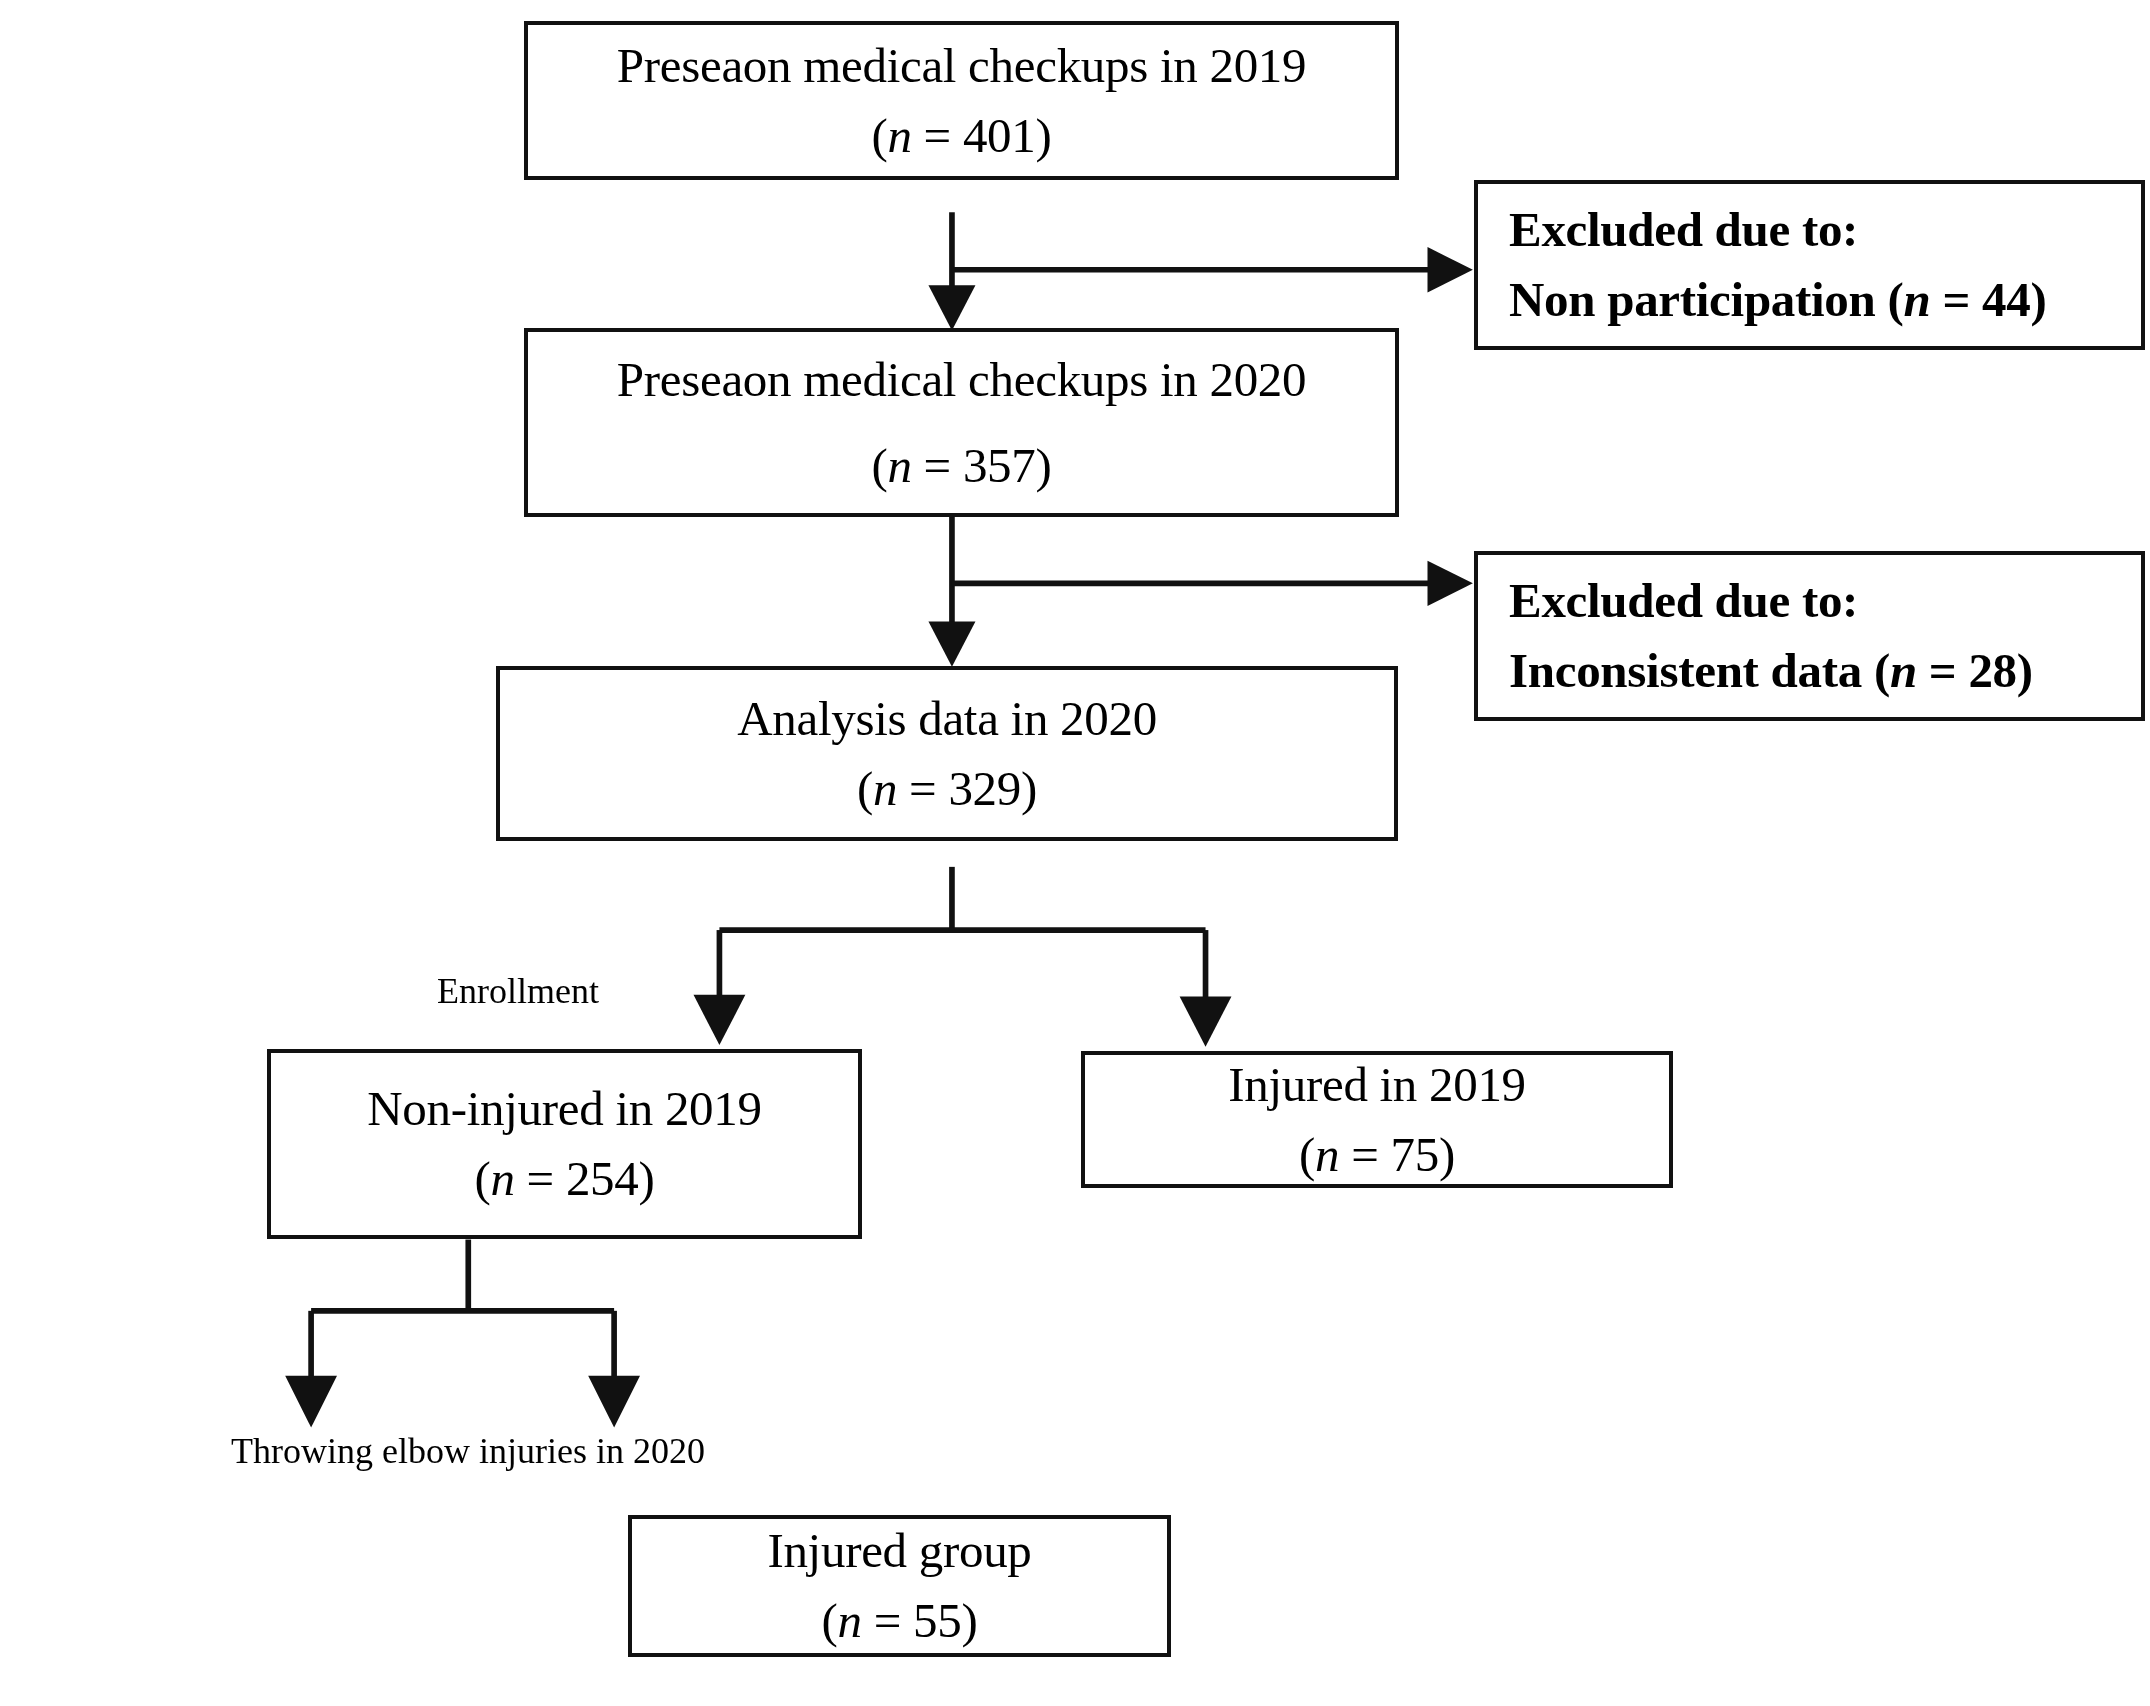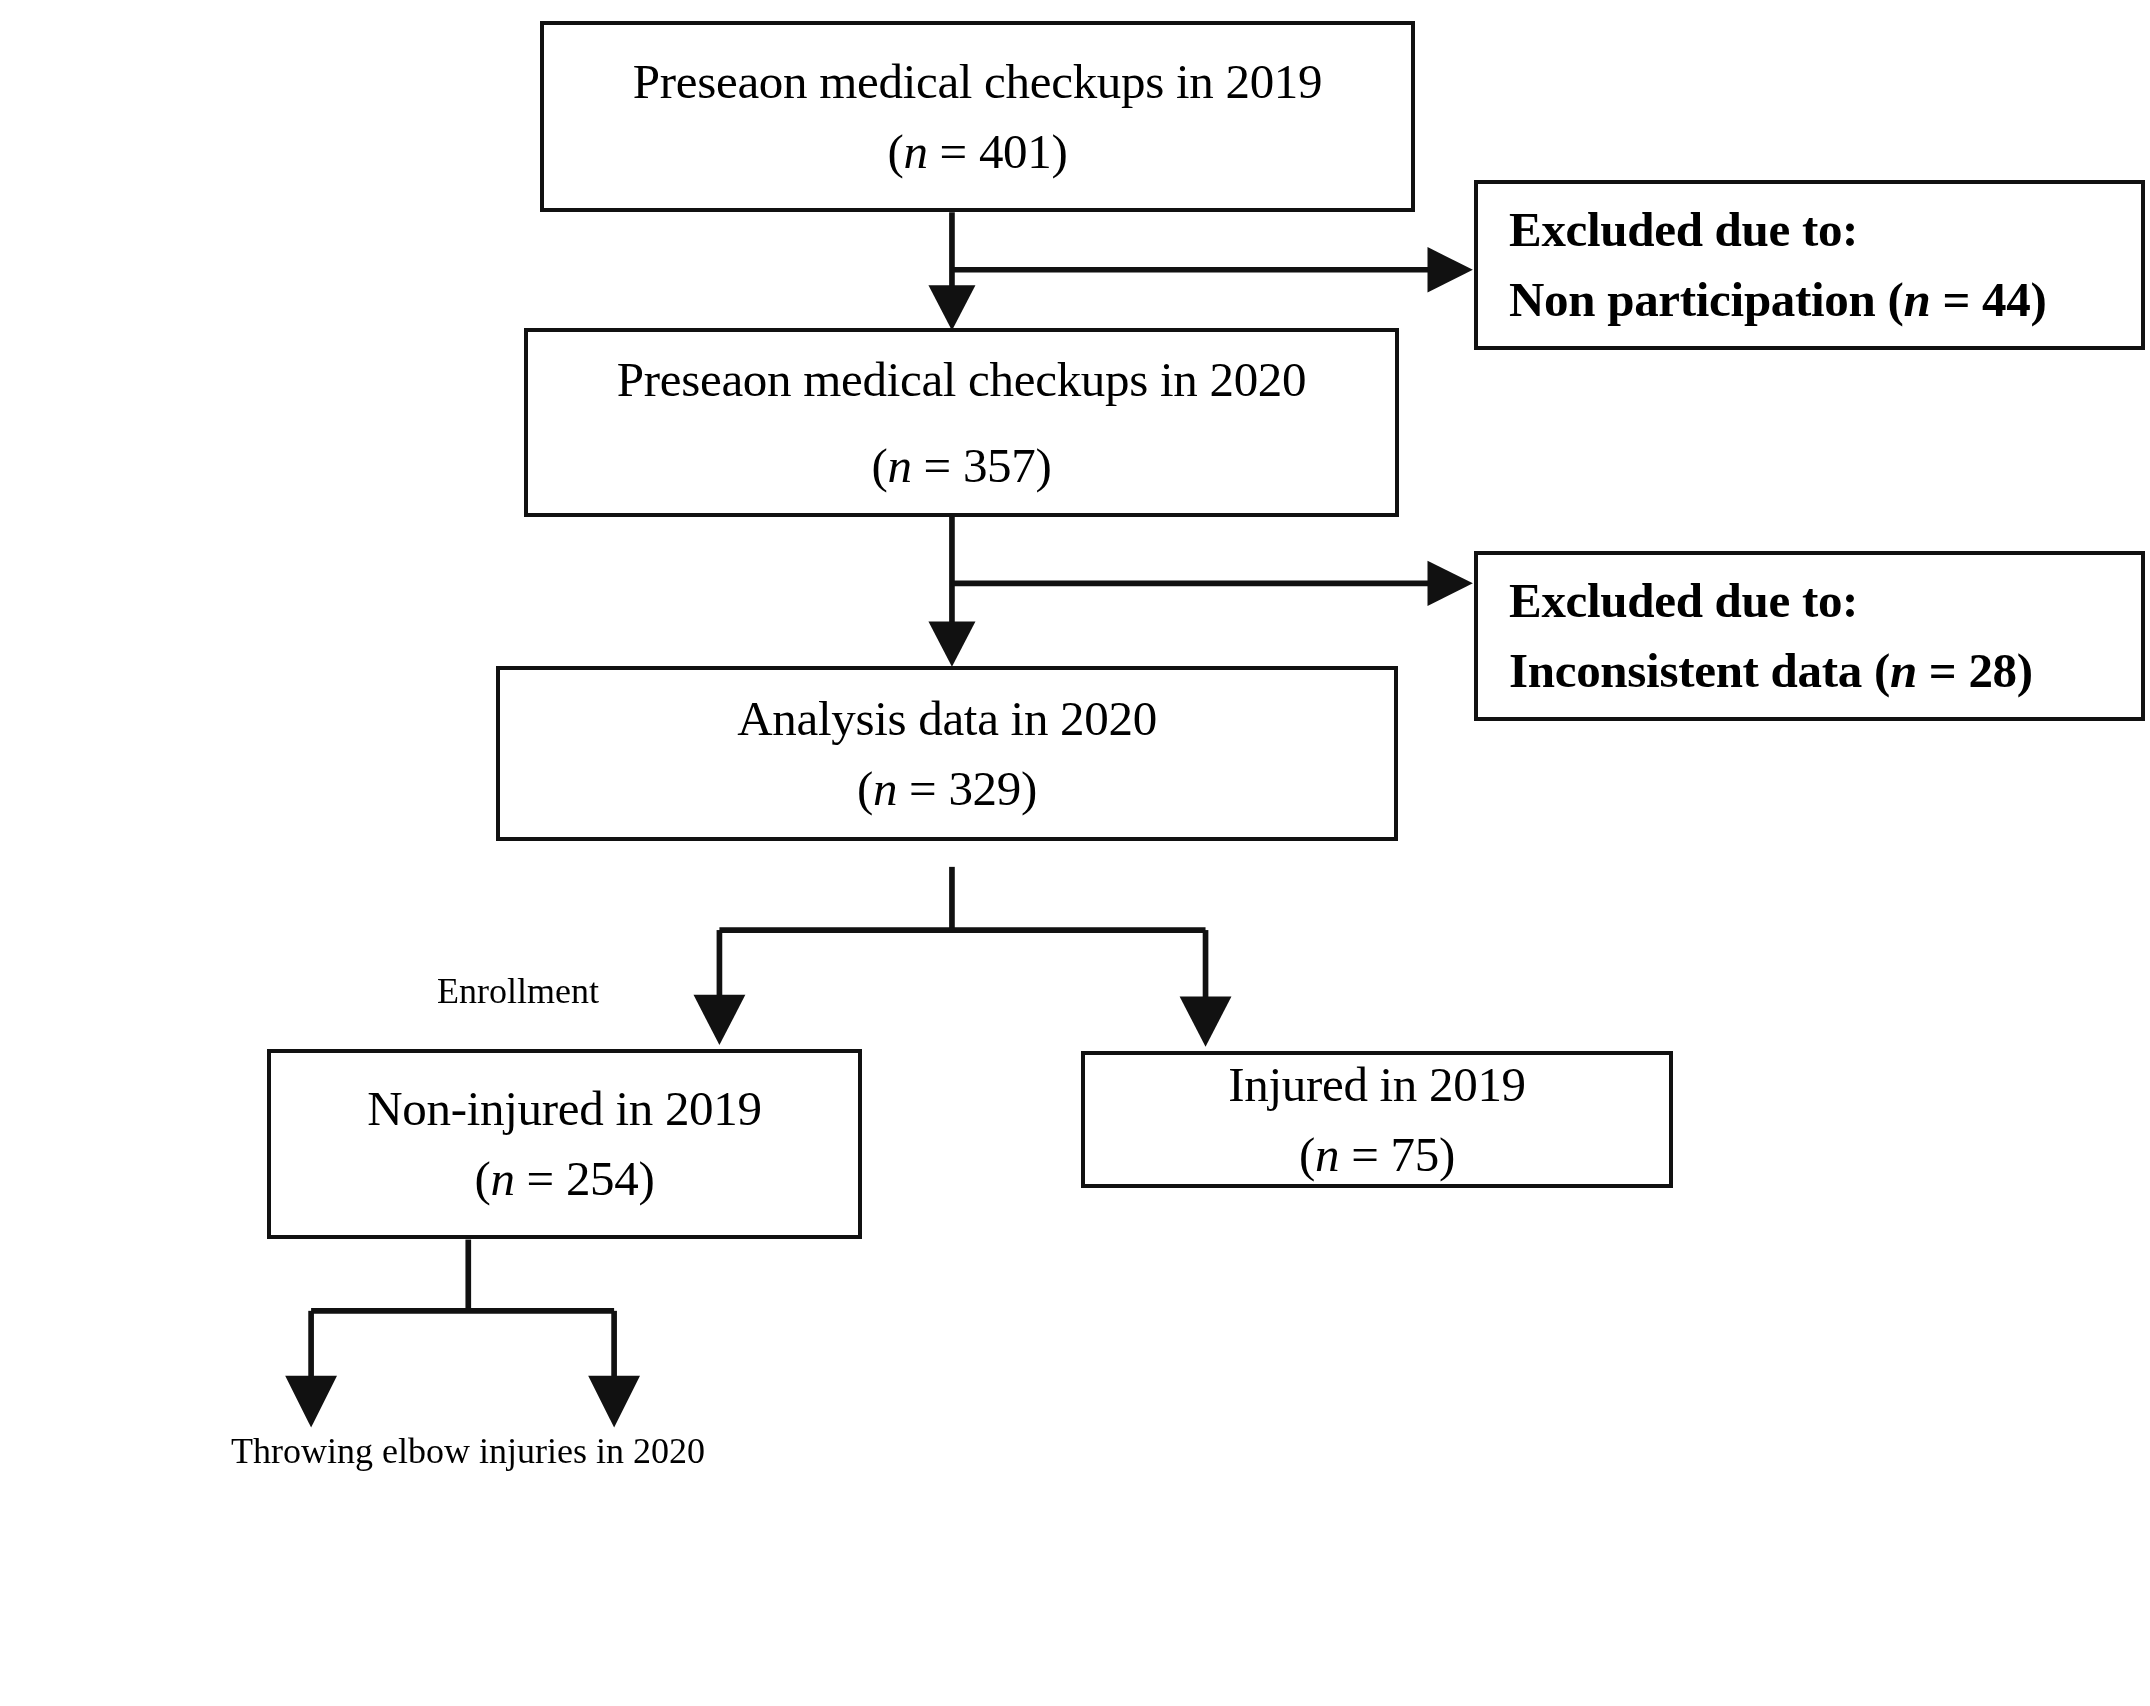--- a/index.html
+++ b/index.html
@@ -98,21 +98,21 @@
     <polygon class="arrowhead" points="1488,1292 1456,1230 1520,1230"></polygon>
 
     <path class="conn" d="M 578 1530 L 578 1618"></path>
     <path class="conn" d="M 384 1618 L 758 1618"></path>
     <path class="conn" d="M 384 1618 L 384 1718"></path>
     <polygon class="arrowhead" points="384,1762 352,1698 416,1698"></polygon>
     <path class="conn" d="M 758 1618 L 758 1718"></path>
     <polygon class="arrowhead" points="758,1762 726,1698 790,1698"></polygon>
   </svg>
 
-  <div class="node" style="left:540px; top:21px; width:875px; height:191px;">
+  <div class="node" style="left:524px; top:21px; width:875px; height:159px;">
     <span class="node-line">Preseaon medical checkups in 2019</span>
     <span class="node-line small-gap">(<i class="ital">n</i> = <span>401</span>)</span>
   </div>
 
   <div class="node left-align" style="left:1474px; top:180px; width:671px; height:170px;">
     <span class="node-line">Excluded  due to:</span>
     <span class="node-line small-gap"><span>Non participation</span> (<i class="ital">n</i> = <span>44</span>)</span>
   </div>
 
   <div class="node" style="left:524px; top:328px; width:875px; height:189px;gap:16px;">
@@ -138,15 +138,19 @@
   </div>
 
   <div class="node" style="left:1081px; top:1051px; width:592px; height:137px;">
     <span class="node-line">Injured in 2019</span>
     <span class="node-line small-gap">(<i class="ital">n</i> = <span>75</span>)</span>
   </div>
 
   <div class="free-label" style="left:231px; top:1432px;">Throwing elbow injuries in 2020</div>
 
 
+  <div class="node" style="left:628px; top:1515px; width:543px; height:142px;">
+    <span class="node-line">Injured group</span>
+    <span class="node-line small-gap">(<i class="ital">n</i> = <span>55</span>)</span>
+  </div>
 
 </div>
 
 
 </body></html>

